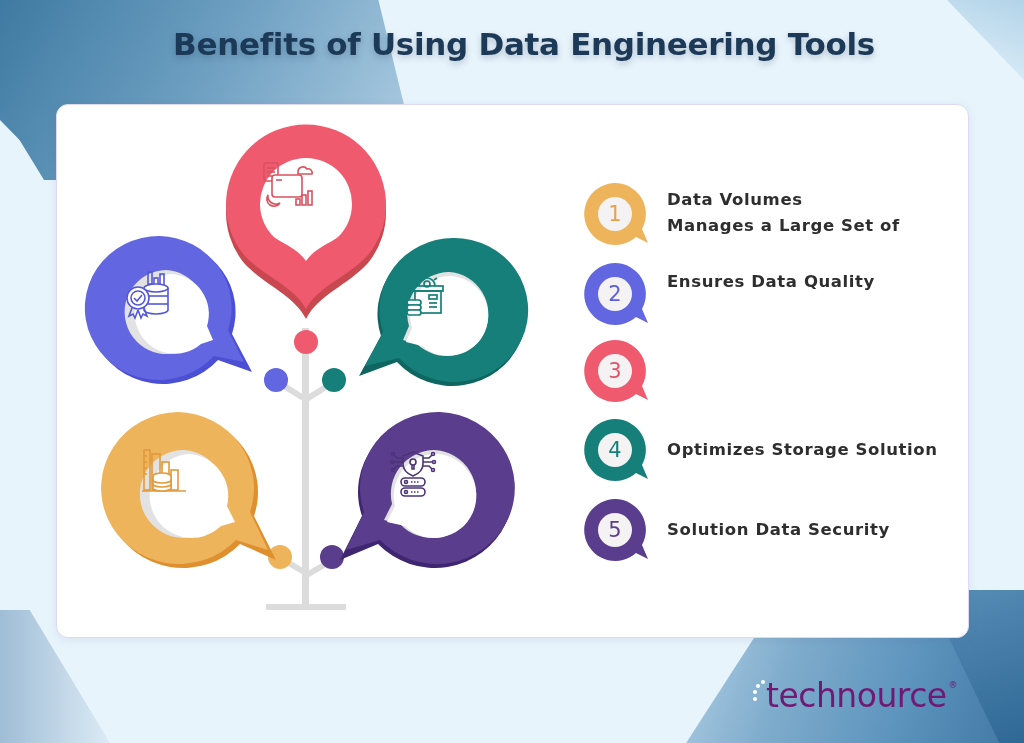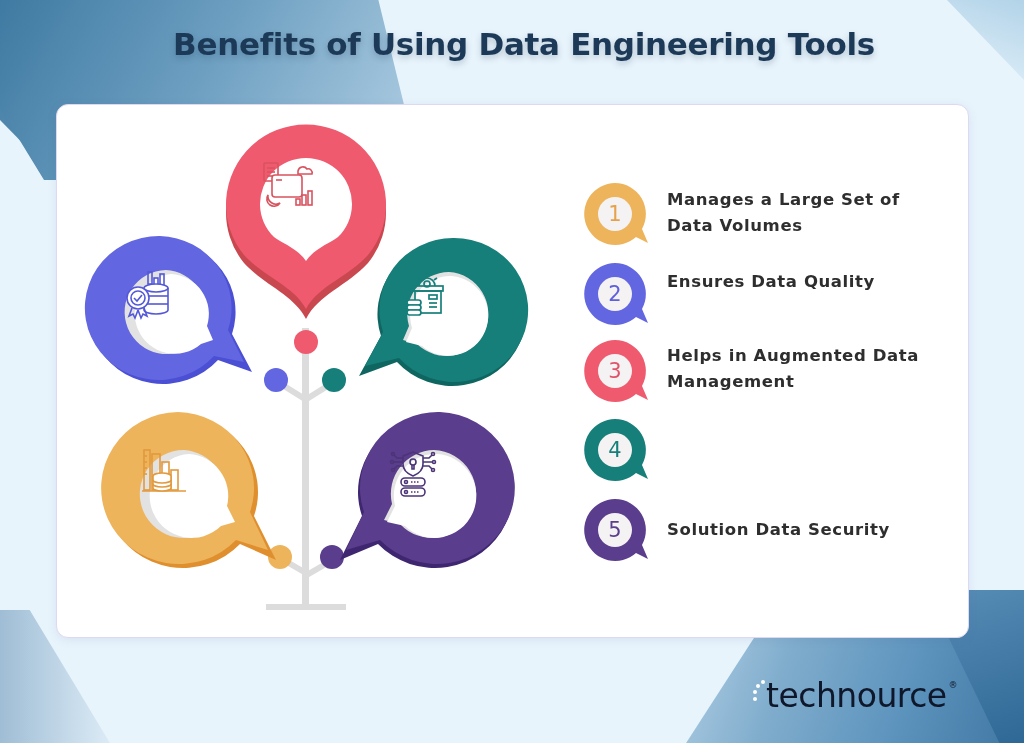--- a/index.html
+++ b/index.html
@@ -80,21 +80,21 @@
     position:absolute; left:14px; top:14px; width:34px; height:34px; border-radius:50%;
     background:#f4f2f2; display:flex; align-items:center; justify-content:center;
     font-family:"DejaVu Sans", sans-serif; font-size:21px; font-weight:normal;
   }
   .item-label {
     position:absolute; left:83px; font-family:"DejaVu Sans", sans-serif;
     font-weight:bold; font-size:16.5px; color:#2e2e2e; line-height:26px; letter-spacing:0.6px;
   }
 
   .logo {
-    position:absolute; left:752px; top:676px; color:#0f172a;
+    position:absolute; left:752px; top:676px; color:#701a75;
     font-family:"DejaVu Sans", sans-serif; font-size:33px; letter-spacing:-0.5px;
     display:flex; align-items:flex-start;
   }
   .logo .dots { position:relative; width:14px; height:34px; }
   .logo .dots span { position:absolute; width:4px; height:4px; background:#fff; border-radius:50%; }
   .logo .reg { font-size:9px; margin-left:2px; margin-top:4px; }
 </style>
 </head>
 <body>
 
@@ -252,55 +252,52 @@
 
 <div class="list">
   <div class="item" style="top:0;">
     <div class="num-bubble">
       <svg width="64" height="64" viewBox="0 0 64 64">
           <path d="M31 0 A31 31 0 1 0 52 54 L64 60 L58 46 A31 31 0 0 0 31 0 Z" fill="#eeb45c"></path>
         </svg>
       <div class="num-inner" style="color:#e6a24a;">1</div>
     </div>
     <div class="item-label" style="top:4px;">
+      <div>Data Volumes</div>
       <div>Manages a Large Set of</div>
-      <div>Data Volumes</div>
     </div>
   </div>
 
   <div class="item" style="top:80px;">
     <div class="num-bubble">
       <svg width="64" height="64" viewBox="0 0 64 64">
           <path d="M31 0 A31 31 0 1 0 52 54 L64 60 L58 46 A31 31 0 0 0 31 0 Z" fill="#6366e1"></path>
         </svg>
       <div class="num-inner" style="color:#5d5fdc;">2</div>
     </div>
     <div class="item-label" style="top:6px;">Ensures Data Quality</div>
   </div>
 
   <div class="item" style="top:157px;">
     <div class="num-bubble">
       <svg width="64" height="64" viewBox="0 0 64 64">
           <path d="M31 0 A31 31 0 1 0 52 54 L64 60 L58 46 A31 31 0 0 0 31 0 Z" fill="#ef5a6f"></path>
         </svg>
       <div class="num-inner" style="color:#e0546a;">3</div>
     </div>
-    <div class="item-label" style="top:3px;">
-      <div>Helps in Augmented Data</div>
-      <div>Management</div>
-    </div>
   </div>
 
   <div class="item" style="top:236px;">
     <div class="num-bubble">
       <svg width="64" height="64" viewBox="0 0 64 64">
           <path d="M31 0 A31 31 0 1 0 52 54 L64 60 L58 46 A31 31 0 0 0 31 0 Z" fill="#167f7a"></path>
         </svg>
       <div class="num-inner" style="color:#167f7a;">4</div>
     </div>
+    <div class="item-label" style="top:18px;">Optimizes Storage Solution</div>
   </div>
 
   <div class="item" style="top:316px;">
     <div class="num-bubble">
       <svg width="64" height="64" viewBox="0 0 64 64">
           <path d="M31 0 A31 31 0 1 0 52 54 L64 60 L58 46 A31 31 0 0 0 31 0 Z" fill="#5a3d8c"></path>
         </svg>
       <div class="num-inner" style="color:#5a3d8c;">5</div>
     </div>
     <div class="item-label" style="top:18px;">Solution Data Security</div>

